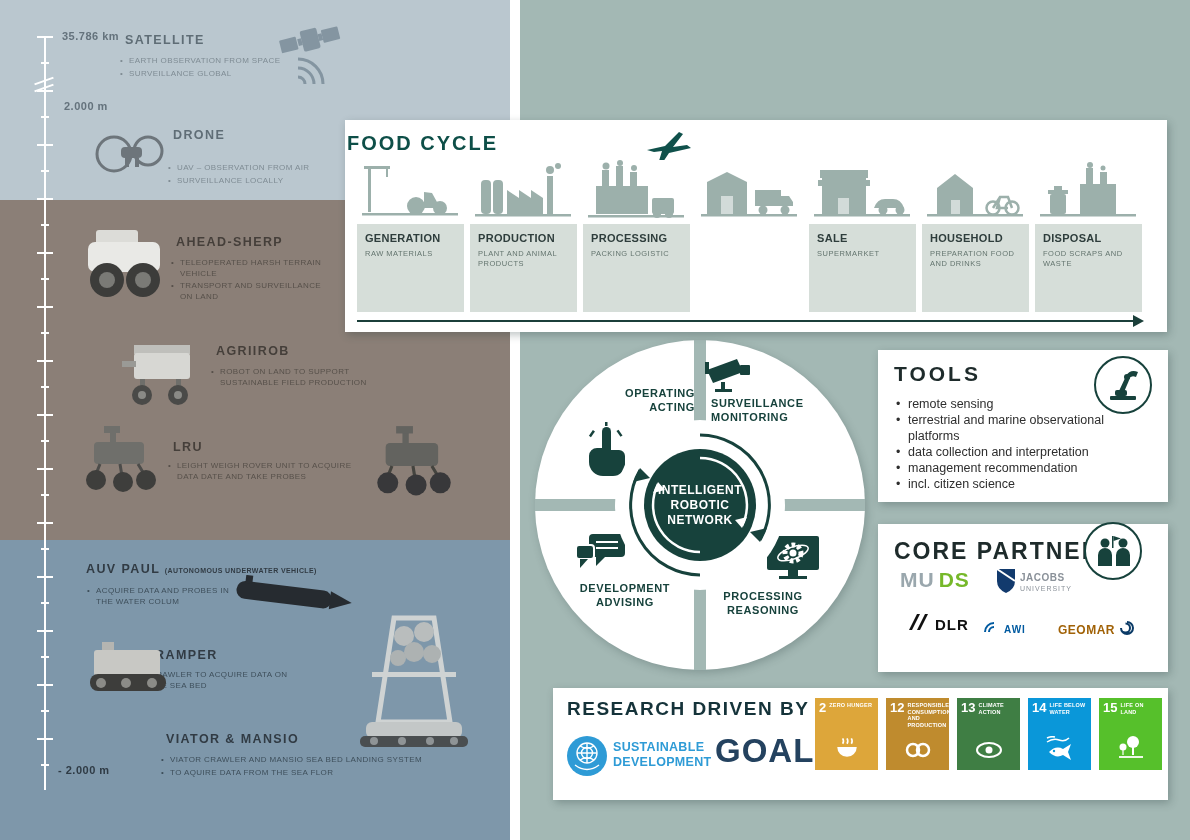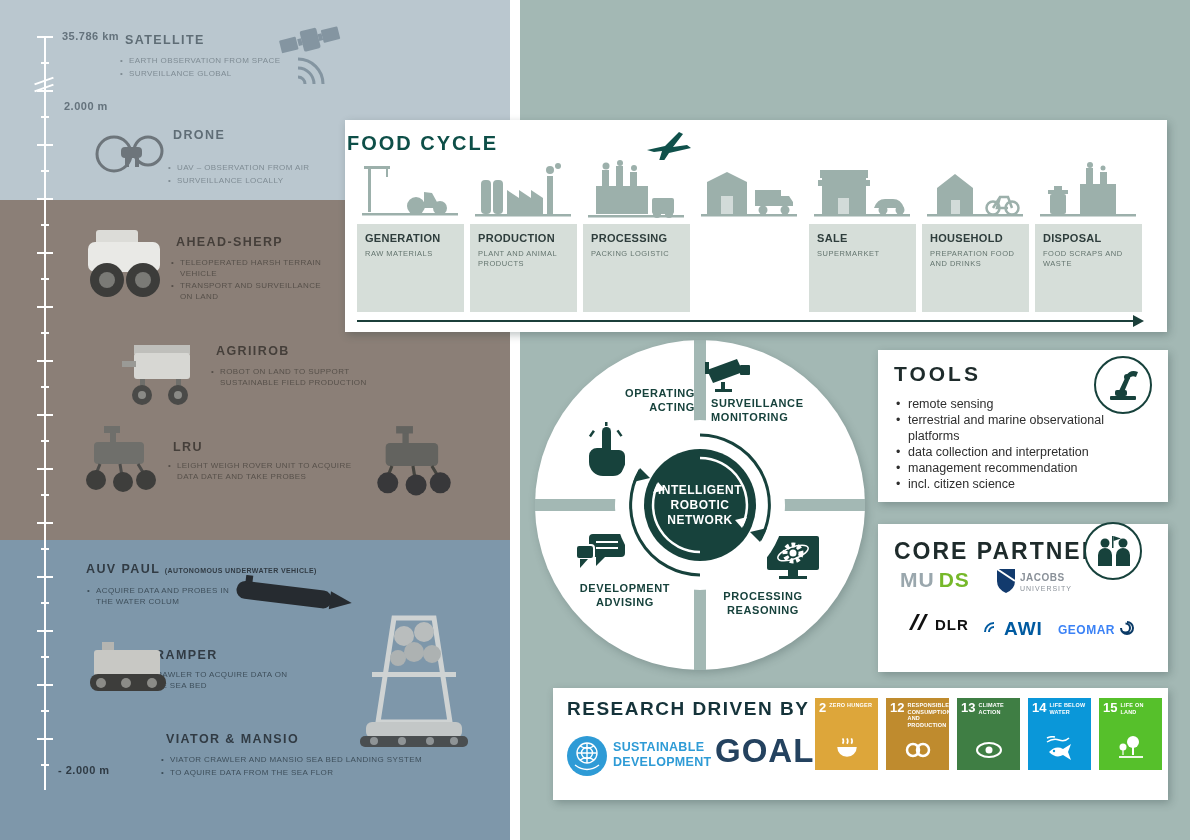--- a/index.html
+++ b/index.html
@@ -94,22 +94,22 @@
     box-shadow:2px 3px 8px rgba(40,60,60,.3);}
   .partners-title{left:16px;top:14px;font-size:23px;font-weight:600;color:#1e2b2b;letter-spacing:2px;position:absolute;}
   .partners-badge{left:206px;top:-2px;}
   .logo{position:absolute;display:flex;align-items:center;gap:4px;}
   .muds{left:22px;top:44px;font-size:21px;font-weight:bold;letter-spacing:1px;}
   .muds-gray{color:#9aa7ad;} .muds-green{color:#76b82a;}
   .jacobs{left:118px;top:44px;}
   .jacobs-txt{font-size:10px;font-weight:bold;color:#8a9199;line-height:11px;letter-spacing:.5px;}
   .jacobs-sub{font-size:7px;font-weight:normal;letter-spacing:1px;}
   .dlr{left:31px;top:90px;text-align:right;} .dlr-txt{font-size:15px;font-weight:900;color:#111;letter-spacing:1px;}
-  .awi{left:104px;top:94px;} .awi-txt{font-size:19px;font-weight:800;color:#005aa0;letter-spacing:1px;}
-  .geomar{left:180px;top:96px;} .geomar-txt{font-size:12px;font-weight:800;color:#3b82f6;letter-spacing:.5px;}
+  .awi{left:104px;top:94px;} .awi-txt{font-size:10px;font-weight:800;color:#005aa0;letter-spacing:1px;}
+  .geomar{left:180px;top:96px;} .geomar-txt{font-size:12px;font-weight:800;color:#a16207;letter-spacing:.5px;}
 
   
   .research-panel{left:553px;top:688px;width:615px;height:112px;background:#fff;z-index:5;
     box-shadow:2px 3px 8px rgba(40,60,60,.3);}
   .research-title{left:14px;top:10px;font-size:19px;font-weight:600;color:#15333a;letter-spacing:1.5px;position:absolute;}
   .un-logo{left:14px;top:48px;position:absolute;}
   .sdg-brand{left:60px;top:52px;position:absolute;font-size:12.5px;font-weight:bold;color:#2e9bd6;line-height:15px;letter-spacing:.3px;}
   .sdg-word{left:162px;top:44px;position:absolute;font-size:33px;font-weight:bold;color:#24425f;letter-spacing:1px;}
   .sdg-tile{position:absolute;top:10px;width:63px;height:72px;color:#fff;overflow:hidden;}
   .st0{left:262px;} .st1{left:333px;} .st2{left:404px;} .st3{left:475px;} .st4{left:546px;}

